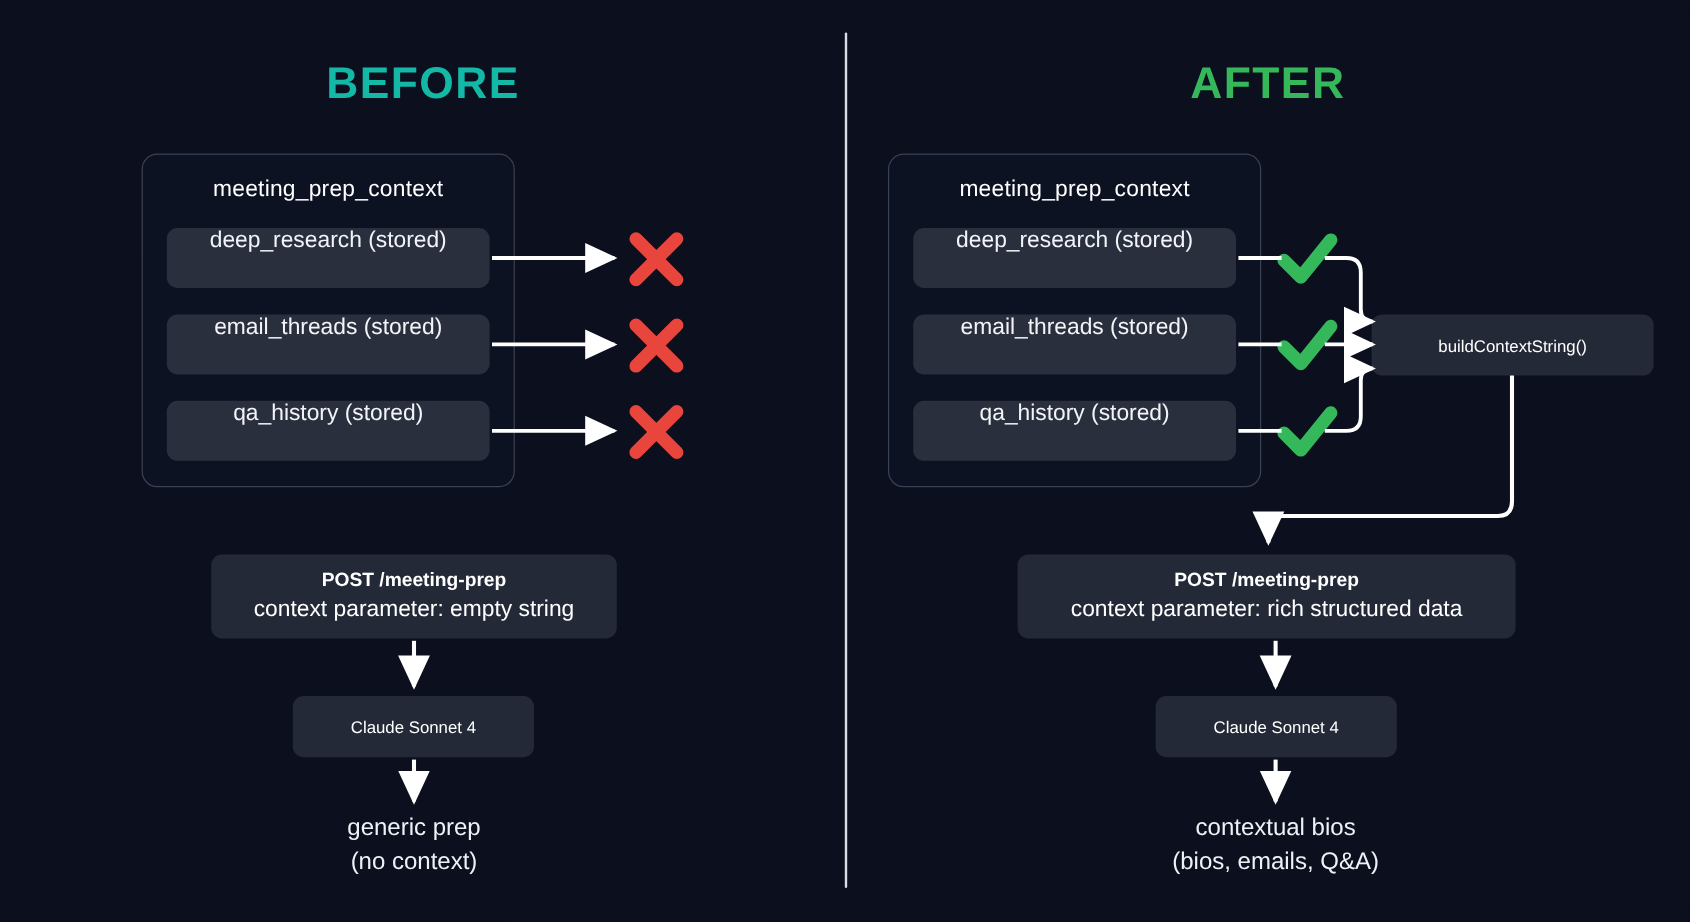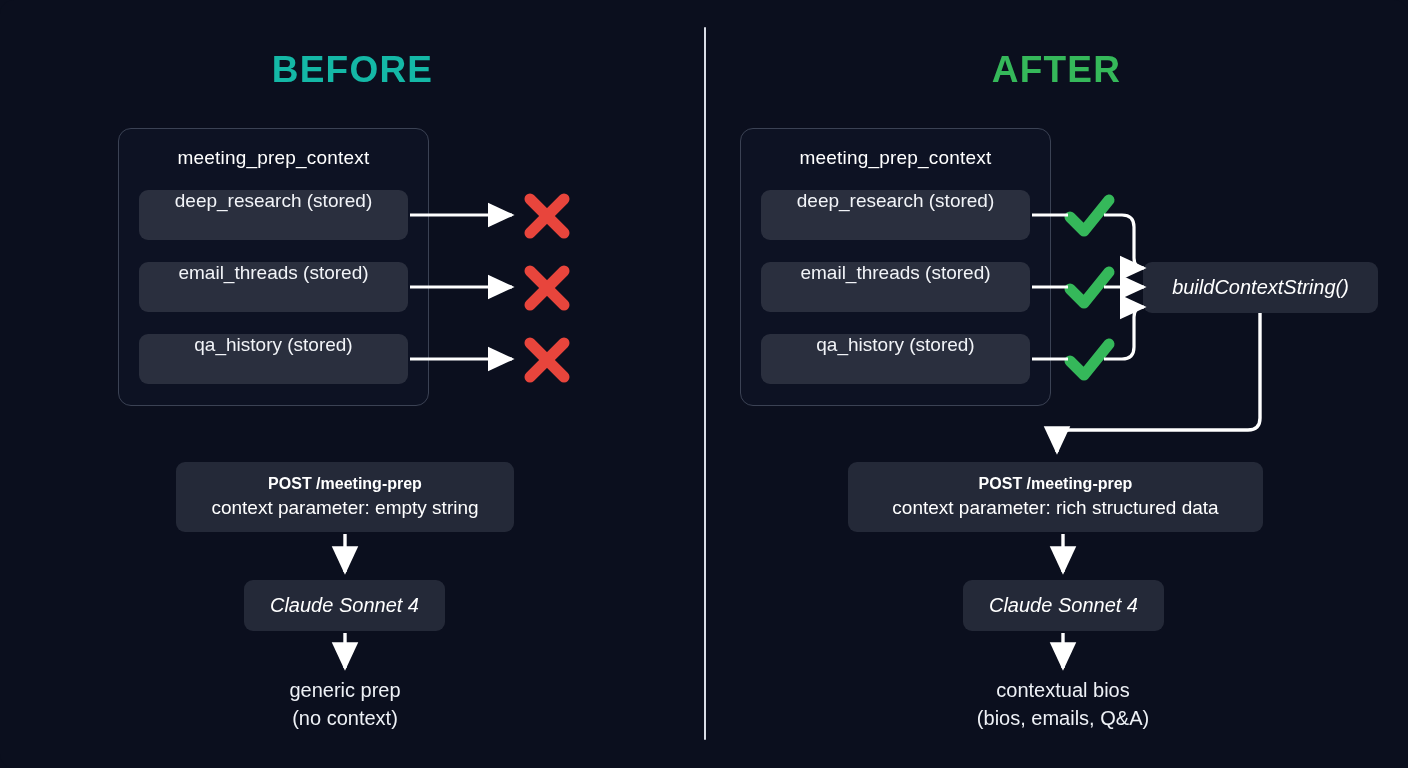--- a/index.html
+++ b/index.html
@@ -97,23 +97,22 @@
     font-weight: bold;
     line-height: 1.2;
   }
   .node-line2 {
     font-size: 19px;
     font-weight: normal;
     line-height: 1.25;
     margin-top: 3px;
   }
   .node-single {
-    font-size: 20px;
+    font-size: 14px;
     font-weight: normal;
-    font-style: italic;
   }
   .out-text {
     position: absolute;
     text-align: center;
     color: #eef1f6;
     font-size: 20px;
     line-height: 1.42;
   }
   .divider {
     position: absolute;

